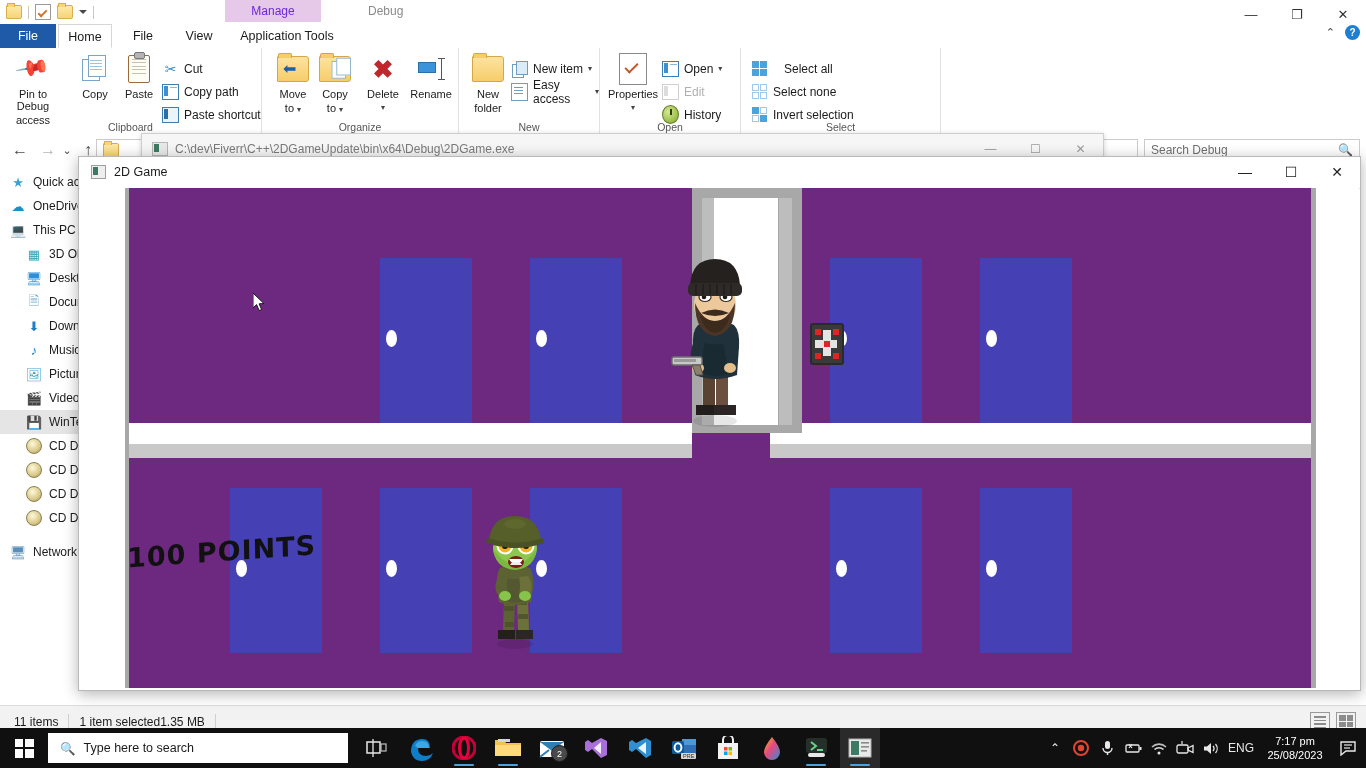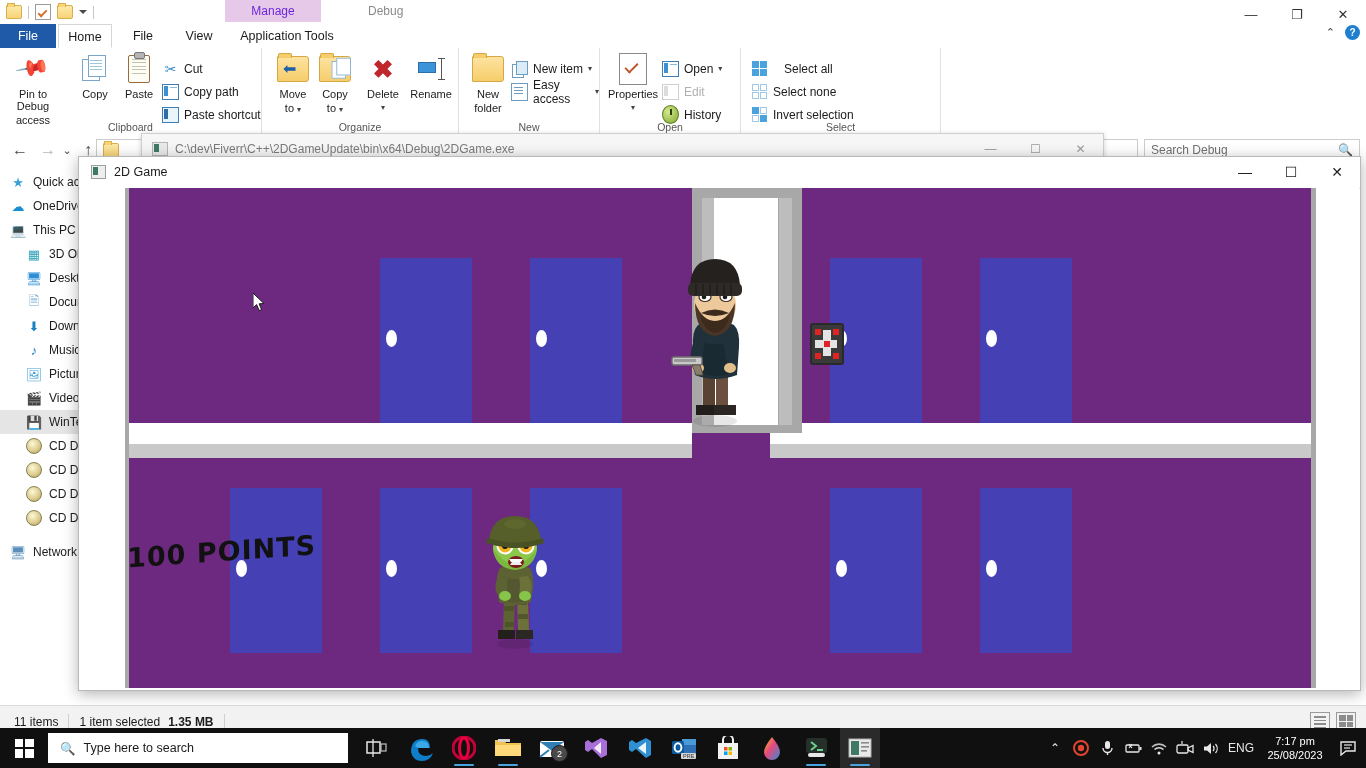--- a/index.html
+++ b/index.html
@@ -497,21 +497,21 @@
     <div class="nitem" style="margin-top:10px;">
       <span class="nico" style="color:#5b8fb9;">🖥</span>
       <span>Network</span>
     </div>
   </div>
 
   <div class="statusbar">
     <span class="st-txt" style="margin-left:14px;">11 items</span>
     <span class="st-sep"></span>
     <span class="st-txt">1 item selected</span>
-    <span class="st-txt" style="margin-left:8px;font-weight:bold;">1.35 MB</span>
+    <span class="st-txt" style="">1.35 MB</span>
     <span class="st-sep"></span>
     <div class="view-btns">
       <span class="vb list">
           <i></i>
           <i></i>
           <i></i>
           <i></i>
         </span>
       <span class="vb">
           <i></i>

